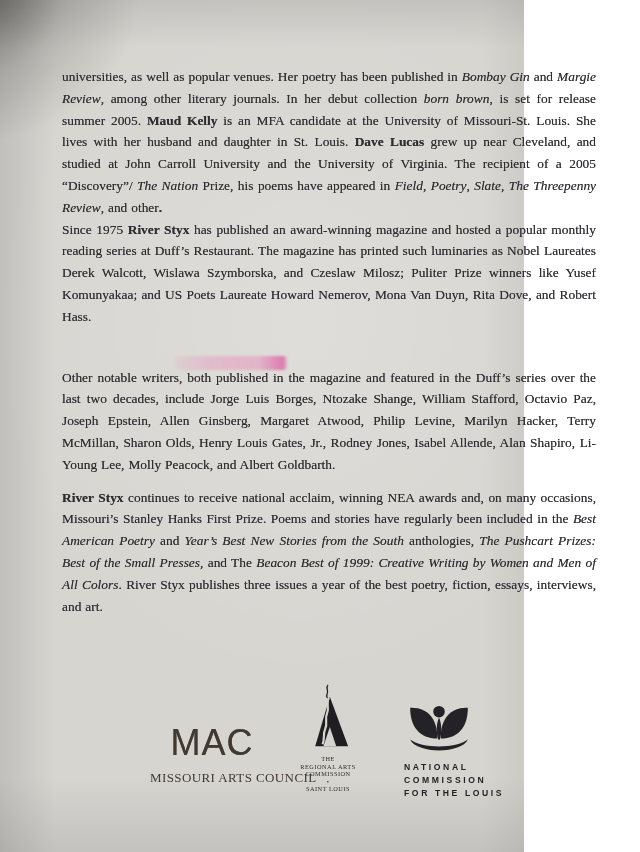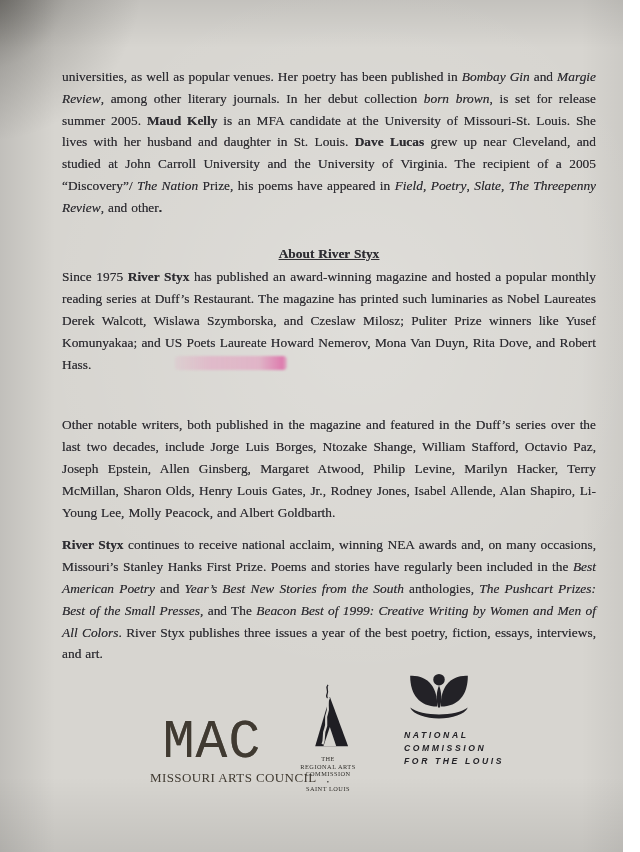--- a/index.html
+++ b/index.html
@@ -1,21 +1,21 @@
 <!DOCTYPE html>
 <html style="--paper: #d7d5d0; --ink: #2e2d32; --highlight: #de4296; --logoink: #33302a;"><head>
 <meta charset="utf-8">
 <style>
   html,body{margin:0;padding:0;}
   body{
     width:640px;height:852px;overflow:hidden;
     font-family:"Liberation Serif", serif;
   }
   .photo{
-    position:relative;width:623px;height:852px;
+    position:relative;width:524px;height:852px;
     background-color:var(--paper,#d7d5d0);
     background-image:
       radial-gradient(circle 160px at -18px -18px, rgba(22,20,16,0.55), rgba(22,20,16,0.16) 55%, rgba(22,20,16,0) 100%),
       linear-gradient(90deg, rgba(0,0,0,0.10), rgba(0,0,0,0) 55px),
       linear-gradient(180deg, rgba(0,0,0,0.09), rgba(0,0,0,0) 48px),
       linear-gradient(0deg, rgba(0,0,0,0.09), rgba(0,0,0,0) 75px),
       linear-gradient(270deg, rgba(0,0,0,0.05), rgba(0,0,0,0) 42px),
       radial-gradient(ellipse 430px 480px at 58% 38%, rgba(255,255,255,0.20), rgba(255,255,255,0) 75%);
   }
   .doc{
@@ -44,52 +44,51 @@
       rgba(233,110,172,0.34) 75%,
       rgba(222,66,150,0.62) 96%,
       rgba(222,66,150,0.25) 100%);
     border-radius:4px;
     filter:blur(1.1px);
   }
   
   .logo-block{position:absolute;color:var(--logoink,#33302a);}
   .mac{left:150px;top:724px;width:124px;text-align:center;}
   .mac-word{
-    font-family:Liberation Mono, monospace;
-    font-size:53px;line-height:38px;font-weight:400;
+    font-family:Liberation Sans, sans-serif;
+    font-size:36px;line-height:38px;font-weight:400;
     letter-spacing:1px;color:#403a31;
     text-shadow:0 0 0.6px rgba(64,58,49,0.7);
   }
   .mac-name{
     margin-top:8px;font-size:13px;letter-spacing:0.4px;
     color:#403a31;white-space:nowrap;
     font-family:Liberation Serif, serif;
   }
   .rac{left:296px;top:684px;width:64px;text-align:center;}
   .rac-lines{
     margin-top:3px;font-family:"Liberation Serif", serif;
     font-size:6.3px;line-height:7.6px;letter-spacing:0.5px;
     color:#2f2d29;white-space:nowrap;
   }
-  .nea{left:404px;top:672px;width:110px;font-style:italic;}
+  .nea{left:404px;top:704px;width:110px;}
   .nea-icon-wrap{margin-left:4px;}
   .nea-lines{
     margin-top:3px;font-family:"Liberation Sans", sans-serif;
     font-weight:bold;font-size:8.6px;line-height:13.2px;
     letter-spacing:2.6px;color:#232227;white-space:nowrap;
   }
 </style>
 </head>
 <body>
 
 <div class="photo">
 
   <div class="doc">
     <p class="para"><span>universities, as well as popular venues.  Her poetry has been published in </span><span class="i">Bombay Gin</span><span> and </span><span class="i">Margie Review</span><span>, among other literary journals.  In her debut collection </span><span class="i">born brown</span><span>, is set for release summer 2005. </span><span class="b">Maud Kelly</span><span> is an MFA candidate at the University of Missouri-St. Louis. She lives with her husband and daughter in St. Louis.  </span><span class="b">Dave Lucas</span><span> grew up near Cleveland, and studied at John Carroll University and the University of Virginia.   The recipient of a 2005 “Discovery”/ </span><span class="i">The Nation</span><span> Prize, his poems have appeared in </span><span class="i">Field</span><span>, </span><span class="i">Poetry</span><span>, </span><span class="i">Slate</span><span>, </span><span class="i">The Threepenny Review</span><span>, and other</span><span class="b">.</span></p>
-    <h2 class="heading"><span class="hu">About River Styx</span></h2>
     <p class="para m-after-1"><span>Since 1975 </span><span class="b">River Styx</span><span> has published an award-winning magazine and hosted a popular monthly reading series at Duff’s Restaurant.  The magazine has printed such luminaries as Nobel Laureates Derek Walcott, Wislawa Szymborska, and Czeslaw Milosz; Puliter Prize winners like Yusef Komunyakaa; and US Poets Laureate Howard Nemerov, Mona Van Duyn, Rita Dove, and Robert Hass.</span></p>
     <p class="para m-after-2"><span>Other notable writers, both published in the magazine and featured in the Duff’s series over the last two decades, include Jorge Luis Borges, Ntozake Shange, William Stafford, Octavio Paz, Joseph Epstein, Allen Ginsberg, Margaret Atwood, Philip Levine, Marilyn Hacker, Terry McMillan, Sharon Olds, Henry Louis Gates, Jr., Rodney Jones, Isabel Allende, Alan Shapiro, Li-Young Lee, Molly Peacock, and Albert Goldbarth.</span></p>
     <p class="para"><span class="b">River Styx</span><span> continues to receive national acclaim, winning NEA awards and, on many occasions, Missouri’s Stanley Hanks First Prize.  Poems and stories have regularly been included in the </span><span class="i">Best American Poetry</span><span> and </span><span class="i">Year’s Best New Stories from the South</span><span> anthologies, </span><span class="i">The Pushcart Prizes: Best of the Small Presses</span><span>, and The </span><span class="i">Beacon Best of 1999: Creative Writing by Women and Men of All Colors</span><span>.  River Styx publishes three issues a year of the best poetry, fiction, essays, interviews, and art.</span></p>
   </div>
 
   <div class="smudge"></div>
 
   <div class="logo-block mac">
     <div class="mac-word">MAC</div>
     <div class="mac-name">MISSOURI ARTS COUNCIL</div>

